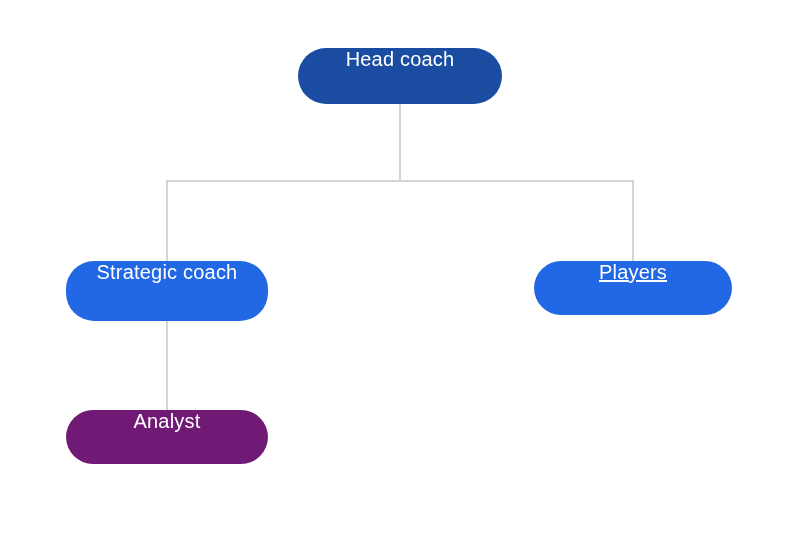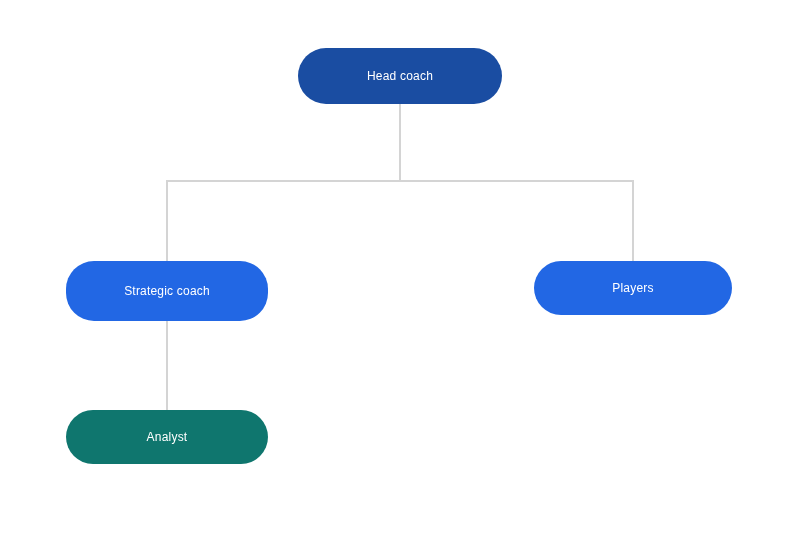--- a/index.html
+++ b/index.html
@@ -11,24 +11,24 @@
   .canvas {
     position: relative;
     width: 800px;
     height: 538px;
     background: #ffffff;
     overflow: hidden;
   }
   .node {
     position: absolute;
     display: flex;
-    align-items: center;
+    align-items: flex-start;
     justify-content: center;
     color: #ffffff;
-    font-size: 12px;
+    font-size: 20px;
     font-weight: 400;
     letter-spacing: 0.2px;
     border-radius: 28px;
     box-sizing: border-box;
     cursor: default;
     user-select: none;
   }
   .node-head      { left: 298px; top: 48px;  width: 204px; height: 56px; }
   .node-strategic { left: 66px;  top: 261px; width: 202px; height: 60px; }
   .node-players   { left: 534px; top: 261px; width: 198px; height: 54px; }
@@ -56,21 +56,21 @@
   <div class="edge edge-analyst-down"></div>
 
   <div class="node node-head" style="background-color: rgb(26, 77, 162);">
     <span class="node-label">Head coach</span>
   </div>
 
   <div class="node node-strategic" style="background-color: rgb(34, 103, 228);">
     <span class="node-label">Strategic coach</span>
   </div>
 
-  <div class="node node-players" style="background-color: rgb(34, 103, 228);">
+  <div class="node node-players" style="background-color: rgb(34, 103, 228); text-decoration: underline;">
     <span class="node-label">Players</span>
   </div>
 
-  <div class="node node-analyst" style="background-color: #0f766e;">
+  <div class="node node-analyst" style="background-color: #701a75;">
     <span class="node-label">Analyst</span>
   </div>
 
 </div>
 
 </body></html>

